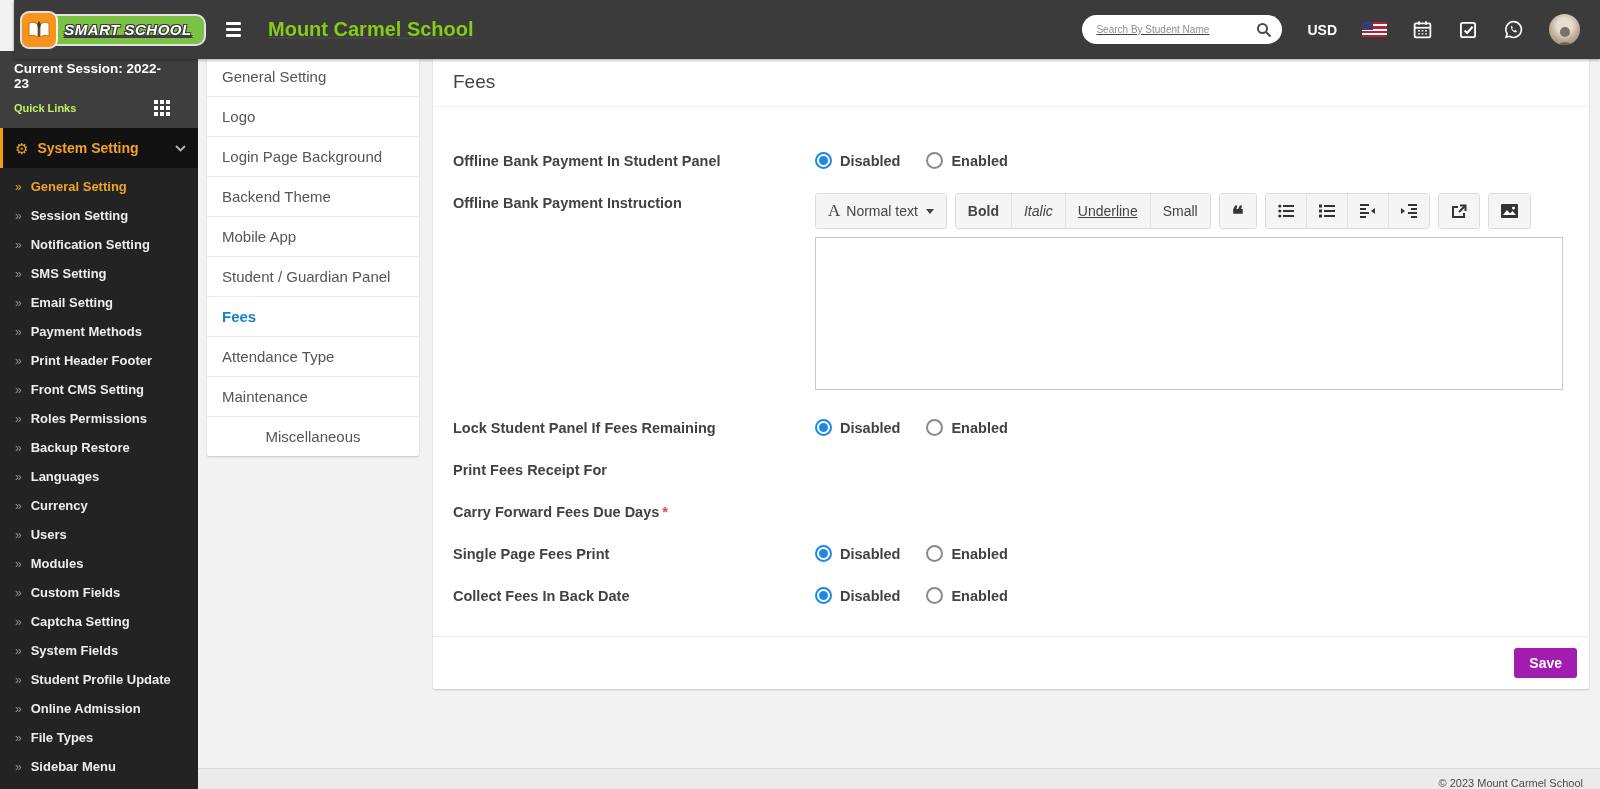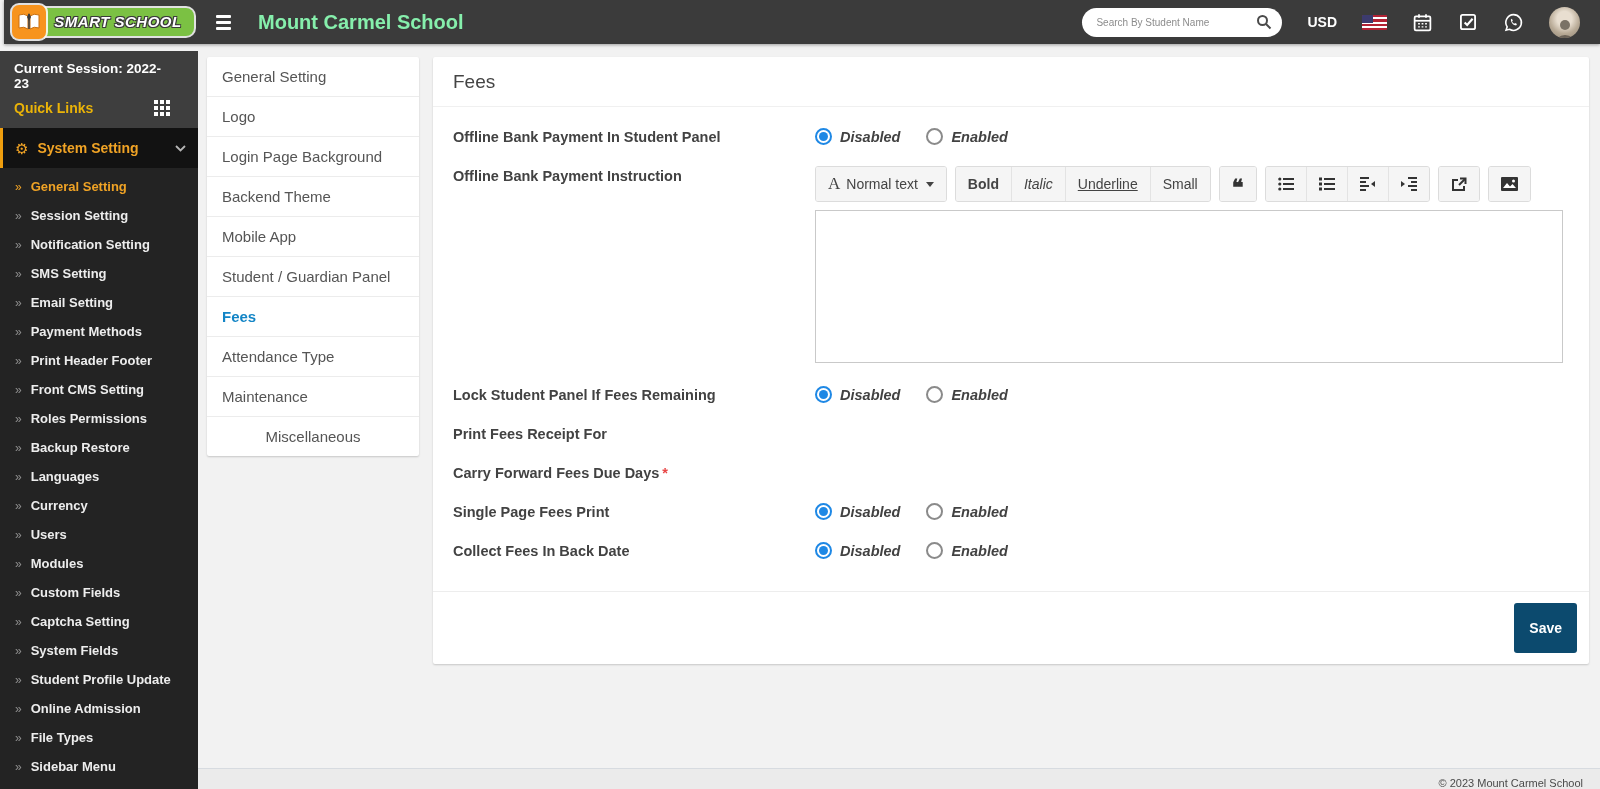--- a/index.html
+++ b/index.html
@@ -6,43 +6,43 @@
   html,body { width:1600px; height:789px; }
   body {
     font-family:"Liberation Sans", sans-serif;
     background:#f2f2f2;
     position:relative;
     overflow:hidden;
     color:#444;
   }
   
   .header {
-    position:absolute; top:0; left:4px; right:0; height:44px;
+    position:absolute; top:0; left:14px; right:0; height:59px;
     background:#3b3b3b; display:flex; align-items:center;
-    box-shadow:0 1px 3px rgba(0,0,0,.35); z-index:20;
+    box-shadow:0 1px 3px rgba(0,0,0,.35); z-index:20;text-decoration:underline;
   }
   .brand-area { width:198px; display:flex; justify-content:center; align-items:center; }
   .logo { display:flex; align-items:center; position:relative; }
   .logo-badge {
     width:34px; height:34px; background:#f7941e; border-radius:7px;
     display:flex; align-items:center; justify-content:center;
     position:relative; z-index:2; box-shadow:0 0 0 2px rgba(255,255,255,.85);
   }
   .logo-pill {
     background:#7bc143; border-radius:8px; margin-left:-8px; z-index:1;
     padding:5px 12px 5px 16px; box-shadow:0 0 0 2px rgba(255,255,255,.85);
   }
   .logo-pill span {
     font-size:15px; font-weight:800; letter-spacing:.5px; color:#fff; font-style:italic;
     text-shadow:-1px -1px 0 #3a3a3a, 1px -1px 0 #3a3a3a, -1px 1px 0 #3a3a3a, 1px 1px 0 #3a3a3a;
     white-space:nowrap;
   }
   .hamburger { margin-left:12px; width:22px; cursor:pointer; }
   .hamburger i { display:block; height:3px; background:#fff; margin:3px 2px; border-radius:1px; width:15px; }
-  .school-name { color:#86efac; font-size:20px; font-weight:bold; margin-left:22px; white-space:nowrap; }
+  .school-name { color:#84cc16; font-size:20px; font-weight:bold; margin-left:22px; white-space:nowrap; }
   .header-right { margin-left:auto; display:flex; align-items:center; gap:25px; padding-right:20px; }
   .search-pill {
     width:200px; height:29px; background:#fff; border-radius:15px;
     display:flex; align-items:center; padding:0 10px 0 14px;
   }
   .search-pill input {
     border:none; outline:none; background:transparent; flex:1; font-size:10px; color:#555;
     font-family:"Liberation Sans", sans-serif; min-width:0;
   }
   .search-pill input::placeholder { color:#8c8c8c; }
@@ -54,21 +54,21 @@
   .avatar {
     width:31px; height:31px; border-radius:50%; overflow:hidden; cursor:pointer;
     background:radial-gradient(circle at 50% 38%, #e8ded0 0 30%, #b8aa96 60%, #8d8272 100%);
     display:flex; align-items:flex-end; justify-content:center;
   }
   
   .sidebar { position:absolute; top:51px; left:0; bottom:0; width:198px; background:#232323; z-index:10; }
   .session-block { background:#3e3e3e; padding:10px 28px 12px 14px; }
   .session-line { color:#fff; font-size:13.5px; font-weight:bold; }
   .quicklinks-line { display:flex; align-items:center; justify-content:space-between; margin-top:9px; }
-  .quicklinks-line .ql-label { color:#eab308; font-size:14px; font-weight:bold; }
+  .quicklinks-line .ql-label { color:#bef264; font-size:11px; font-weight:bold; }
   .menu-section {
     background:#121212; border-left:3px solid #ef9e0e; padding:12px 12px 12px 12px;
     display:flex; align-items:center; gap:9px; cursor:pointer;
   }
   .menu-section .gear { color:#f0a325; font-size:15px; line-height:1; }
   .menu-section .sec-label { color:#f0a325; font-size:14px; font-weight:bold; flex:1; }
   .menu-section .chev { color:#b5b5b5; }
   .side-items { list-style:none; padding-top:4px; }
   .side-item {
     display:flex; align-items:center; gap:9px; padding:7px 10px 7px 15px; cursor:pointer;
@@ -82,26 +82,26 @@
   .submenu-card { position:absolute; left:9px; top:6px; width:212px; }
   .submenu-item {
     padding:11px 15px; font-size:15px; color:#555; border-bottom:1px solid #ececec; cursor:pointer;
   }
   .submenu-item:last-child { border-bottom:none;text-align:center; }
   .submenu-item.active { color:#1385c6; font-weight:bold; }
   .fees-card { position:absolute; left:235px; top:6px; right:11px; }
   .card-header { padding:14px 24px 13px 20px; border-bottom:1px solid #f0f0f0; }
   .card-title { font-size:19px; color:#444; font-weight:normal; }
   .card-body { padding:20px 26px 0 20px; }
-  .form-row { display:flex; align-items:flex-start; margin-bottom:21px; }
+  .form-row { display:flex; align-items:flex-start; margin-bottom:21px;margin-top:24px; }
   .form-label { width:362px; flex:none; font-size:14.5px; font-weight:bold; color:#424242; padding-top:2px; }
   .form-control-col { flex:1; min-width:0; }
   .req { color:#e84545; margin-left:3px; }
   
-  .opt-group { display:flex; align-items:flex-end; gap:26px; padding-top:1px;font-style:italic; }
+  .opt-group { display:flex; align-items:flex-end; gap:26px; padding-top:1px; }
   .opt { display:flex; align-items:center; gap:8px; cursor:pointer; }
   .opt-label { font-size:14.5px; font-weight:bold; color:#424242; }
   .radio { width:17px; height:17px; border:2px solid #8a8a8a; border-radius:50%; position:relative; flex:none; background:#fff; }
   .radio.checked { border-color:#1e88e5; }
   .radio.checked::after {
     content:""; position:absolute; left:2px; top:2px; width:9px; height:9px;
     border-radius:50%; background:#1e88e5;
   }
   .checkbox { width:17px; height:17px; border-radius:2px; background:#1e88e5; position:relative; flex:none; }
   .checkbox::after {
@@ -127,21 +127,21 @@
     margin-top:8px; height:153px; width:100%; border:1px solid #c9c9c9; background:#fff;
     resize:none; font-family:"Liberation Sans", sans-serif; font-size:14px; padding:8px; color:#444; outline:none;
   }
   .text-input {
     width:100%; height:31px; border:1px solid #ccc; border-radius:2px; padding:5px 10px;
     font-size:14px; color:#555; font-family:"Liberation Sans", sans-serif; outline:none; background:#fff;
   }
   
   .save-bar { border-top:1px solid #ededed; margin-top:32px; padding:11px 12px; text-align:right; }
   .save-btn {
-    background:#0c4a6e; color:#fff; border:none; border-radius:3px; padding:17px 15px;
+    background:#a21caf; color:#fff; border:none; border-radius:3px; padding:7px 15px;
     font-size:14px; font-weight:bold; cursor:pointer; font-family:"Liberation Sans", sans-serif;
   }
   
   .footer {
     position:absolute; left:0; right:0; bottom:0; height:21px; background:#ebebeb;
     border-top:1px solid #d7dbe0; display:flex; align-items:flex-end; justify-content:flex-end;
     padding-right:17px; font-size:11px; color:#4a4a4a;
   }
   svg { display:block; }
 </style>

